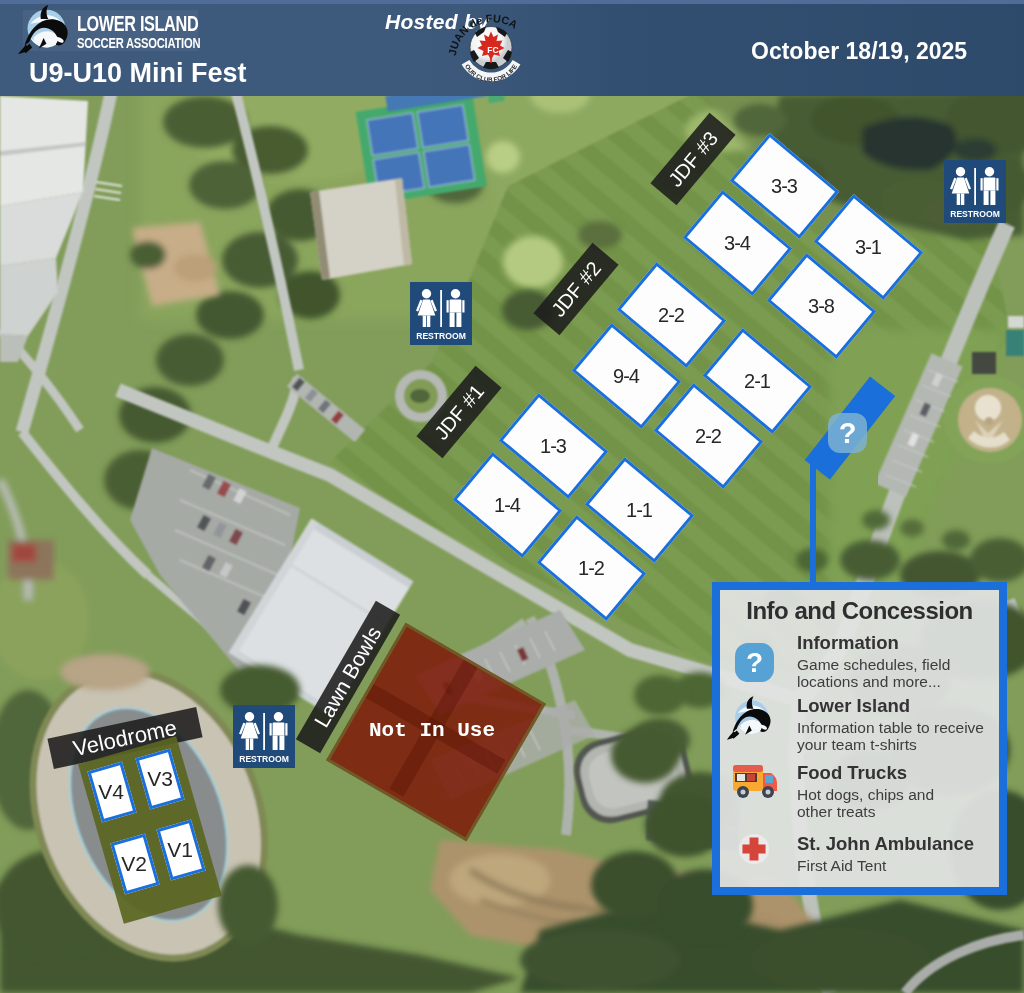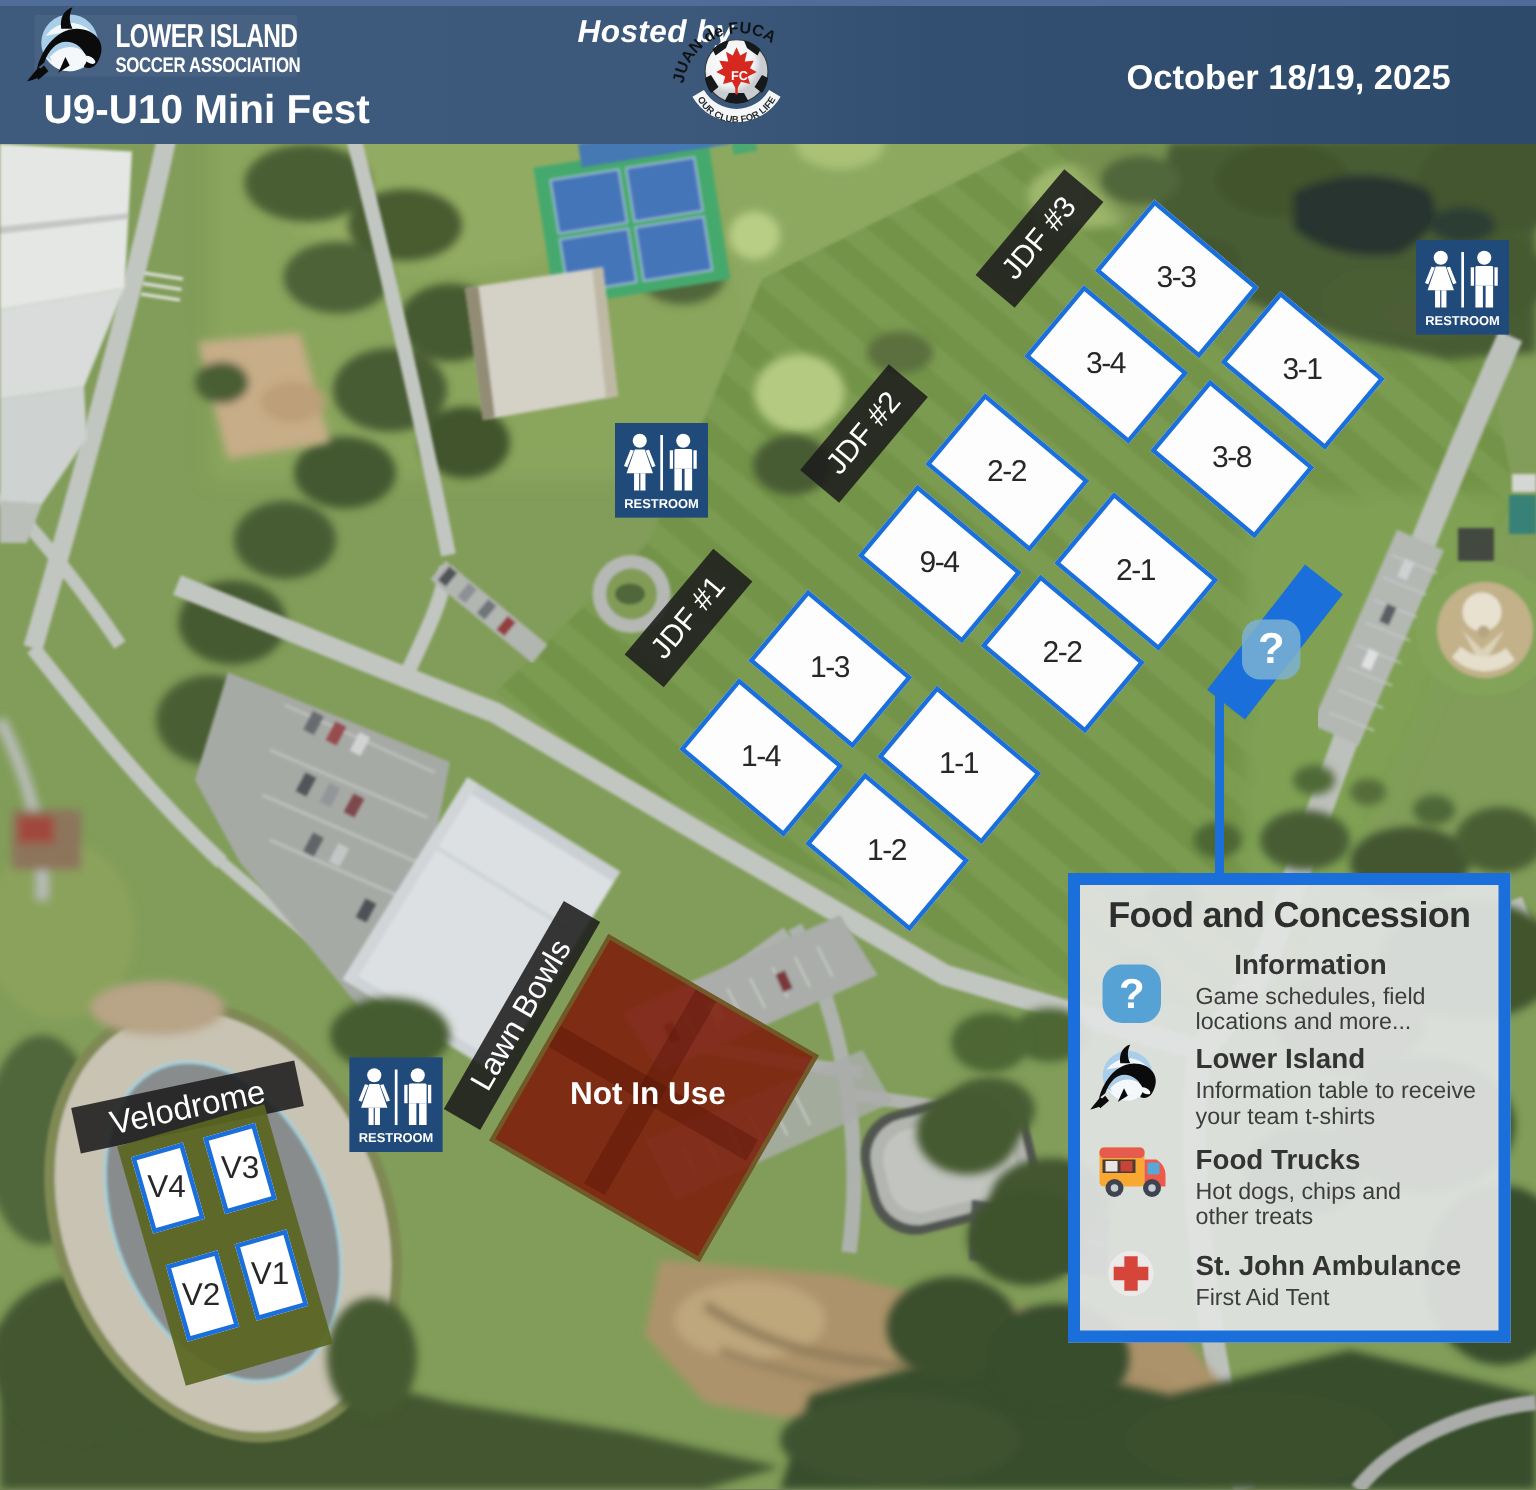--- a/index.html
+++ b/index.html
@@ -489,46 +489,46 @@
 
 <div class="abs" style="left:828px;top:413px;width:39px;height:40px;background:rgba(125,177,210,0.85);border-radius:12px;display:flex;align-items:center;justify-content:center;color:#fff;font-size:29px;font-weight:bold;">?</div>
 
 <div class="abs" style="left:348px;top:677px;width:160px;height:28px;background:rgba(28,28,28,0.87);color:#fff;font-size:21px;display:flex;align-items:center;justify-content:center;transform:translate(-50%,-50%) rotate(-60deg);white-space:nowrap;">Lawn Bowls</div>
 
 <div class="abs" style="left:435.7px;top:731.5px;width:162px;height:159px;background:rgba(125,29,10,0.88);border:3px solid rgba(104,114,48,0.65);box-sizing:border-box;transform:translate(-50%,-50%) rotate(30deg);overflow:hidden;">
   <div class="abs" style="left:0;top:66px;width:152px;height:16px;background:rgba(80,14,4,0.33);"></div>
   <div class="abs" style="left:66px;top:0;width:16px;height:149px;background:rgba(80,14,4,0.33);"></div>
 </div>
 
-<div class="abs ctr" style="left:432px;top:730px;color:#fff;font-size:21px;font-weight:bold;white-space:nowrap;">Not In Use</div>
+<div class="abs ctr" style="left:432px;top:730px;color:#fff;font-size:21px;font-weight:bold;white-space:nowrap;font-family:Liberation Mono, monospace;">Not In Use</div>
 
 <div class="abs" style="left:125px;top:738px;width:152px;height:31px;background:rgba(28,28,28,0.87);color:#fff;font-size:22px;display:flex;align-items:center;justify-content:center;transform:translate(-50%,-50%) rotate(-12deg);white-space:nowrap;">Velodrome</div>
 
 <div class="abs" style="left:149.8px;top:830.2px;width:102px;height:166px;background:rgba(90,102,33,0.92);transform:translate(-50%,-50%) rotate(-16deg);"></div>
 
 <div class="vfield" style="left:111.7px;top:791.8px;transform:translate(-50%,-50%) rotate(-16deg);"></div>
 <div class="vlabel ctr" style="left:111px;top:792px;">V4</div>
 
 <div class="vfield" style="left:160.4px;top:778.7px;transform:translate(-50%,-50%) rotate(-16deg);"></div>
 <div class="vlabel ctr" style="left:160px;top:779px;">V3</div>
 
 <div class="vfield" style="left:134.5px;top:864px;transform:translate(-50%,-50%) rotate(-16deg);"></div>
 <div class="vlabel ctr" style="left:134px;top:864px;">V2</div>
 
 <div class="vfield" style="left:180.7px;top:849.8px;transform:translate(-50%,-50%) rotate(-16deg);"></div>
 <div class="vlabel ctr" style="left:180px;top:850px;">V1</div>
 
 <div class="abs" style="left:712px;top:582px;width:295px;height:313px;background:rgba(226,228,227,0.93);border:8px solid #1a6fdb;box-sizing:border-box;">
 
-  <div class="abs" style="left:0;right:0;top:7px;text-align:center;font-size:24px;font-weight:bold;color:#2e2e2e;letter-spacing:-0.5px;">Food and Concession</div>
+  <div class="abs" style="left:0;right:0;top:7px;text-align:center;font-size:24px;font-weight:bold;color:#2e2e2e;letter-spacing:-0.5px;">Info and Concession</div>
 
   <div class="abs" style="left:15px;top:53px;width:39px;height:39px;background:#56a2d4;border-radius:13px;display:flex;align-items:center;justify-content:center;color:#fff;font-size:28px;font-weight:bold;">?</div>
 
   <div class="abs" style="left:77px;top:42px;">
-    <div style="font-size:18.5px;font-weight:bold;color:#333;text-align:center;">Information</div>
+    <div style="font-size:18.5px;font-weight:bold;color:#333;">Information</div>
     <div style="font-size:15.5px;color:#3d3d3d;line-height:1.07;margin-top:3px;">Game schedules, field<br>locations and more...</div>
   </div>
 
   <svg class="abs" style="left:6px;top:104px;" width="50" height="48" viewBox="0 0 60 56">
     <circle cx="31" cy="27" r="20" fill="#a9cee9"></circle>
     <path d="M14,22 Q22,12 34,13 Q44,15 48,22 Q40,17 30,19 Q20,21 14,22 Z" fill="#f2f8fc"></path>
     <path d="M14,37 Q25,45 39,42 Q47,39 50,33 Q46,44 33,47 Q21,48 14,37 Z" fill="#f2f8fc"></path>
     <path d="M8,45 C13,26 28,12 45,19 C53,23 56,31 51,40 C49,44 45,46 41,44 C44,37 41,30 33,27 C24,24 17,30 13,41 Z" fill="#0b0b0b"></path>
     <path d="M25,17 C24,9 27,4 33,2 C30,8 31,13 33,17 Z" fill="#0b0b0b"></path>
     <path d="M9,44 C7,47 4,50 1,54 C6,53 11,51 14,48 C12,46 10,45 9,44 Z" fill="#0b0b0b"></path>

